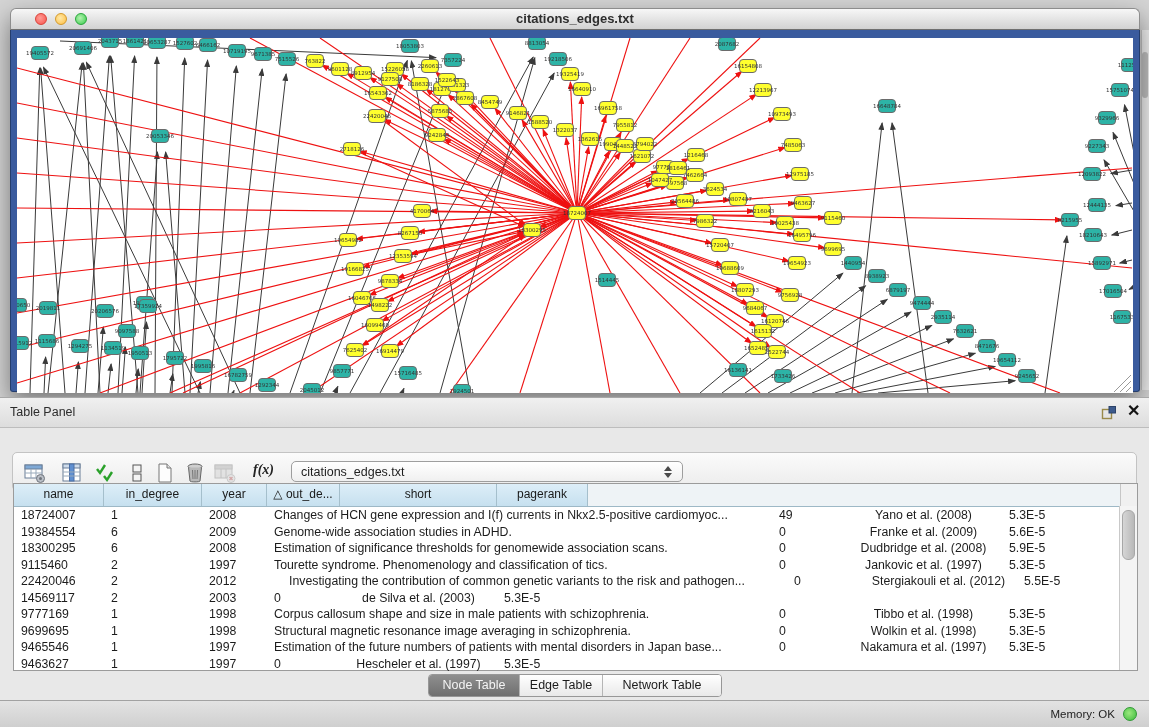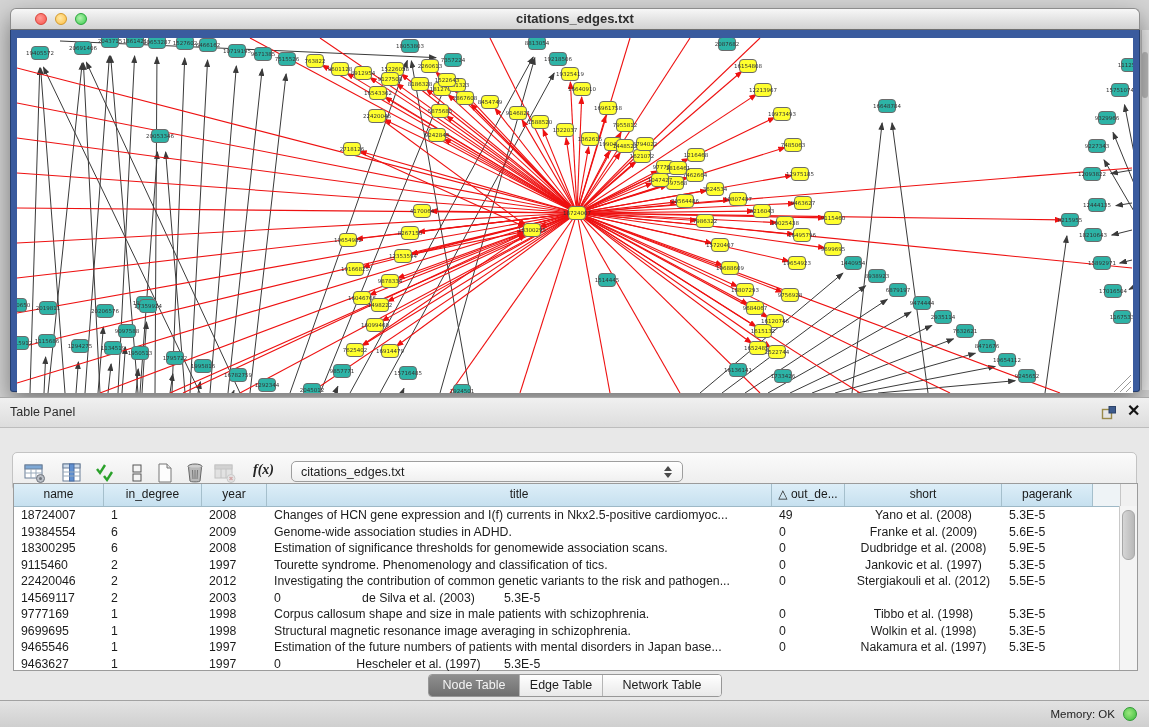--- a/index.html
+++ b/index.html
@@ -875,21 +875,20 @@
           <div class="st-dn"></div>
       </span>
     </div>
   </div>
 
   <div class="grid">
     <div class="ghead" id="ghead">
         <div class="gh" style="width: 90px;">name</div>
         <div class="gh" style="width: 98px;">in_degree</div>
         <div class="gh" style="width: 65px;">year</div>
-        <div class="gh" style="width: 505px;">title</div>
         <div class="gh" style="width: 73px;">△ out_de...</div>
         <div class="gh" style="width: 157px;">short</div>
         <div class="gh" style="width: 91px;">pagerank</div>
         <div class="gh gh-fill"></div>
         <div class="gh gh-sb"></div>
       </div>
     <div class="grows" id="grows">
         <div class="grow">
           <div class="gc" style="width: 90px;">18724007</div>
           <div class="gc" style="width: 98px;">1</div>
@@ -923,21 +922,21 @@
           <div class="gc" style="width: 65px;">1997</div>
           <div class="gc" style="width: 505px;">Tourette syndrome. Phenomenology and classification of tics.</div>
           <div class="gc" style="width: 73px;">0</div>
           <div class="gc gc-c" style="width: 157px;">Jankovic et al. (1997)</div>
           <div class="gc" style="width: 91px;">5.3E-5</div>
         </div>
         <div class="grow">
           <div class="gc" style="width: 90px;">22420046</div>
           <div class="gc" style="width: 98px;">2</div>
           <div class="gc" style="width: 65px;">2012</div>
-          <div class="gc" style="width: 505px;">Investigating the contribution of common genetic variants to the risk and pathogen...</div>
+          <div class="gc" style="width: 505px; margin-left: 15px;">Investigating the contribution of common genetic variants to the risk and pathogen...</div>
           <div class="gc" style="width: 73px;">0</div>
           <div class="gc gc-c" style="width: 157px;">Stergiakouli et al. (2012)</div>
           <div class="gc" style="width: 91px;">5.5E-5</div>
         </div>
         <div class="grow">
           <div class="gc" style="width: 90px;">14569117</div>
           <div class="gc" style="width: 98px;">2</div>
           <div class="gc" style="width: 65px;">2003</div>
           <div class="gc" style="width: 73px;">0</div>
           <div class="gc gc-c" style="width: 157px;">de Silva et al. (2003)</div>

